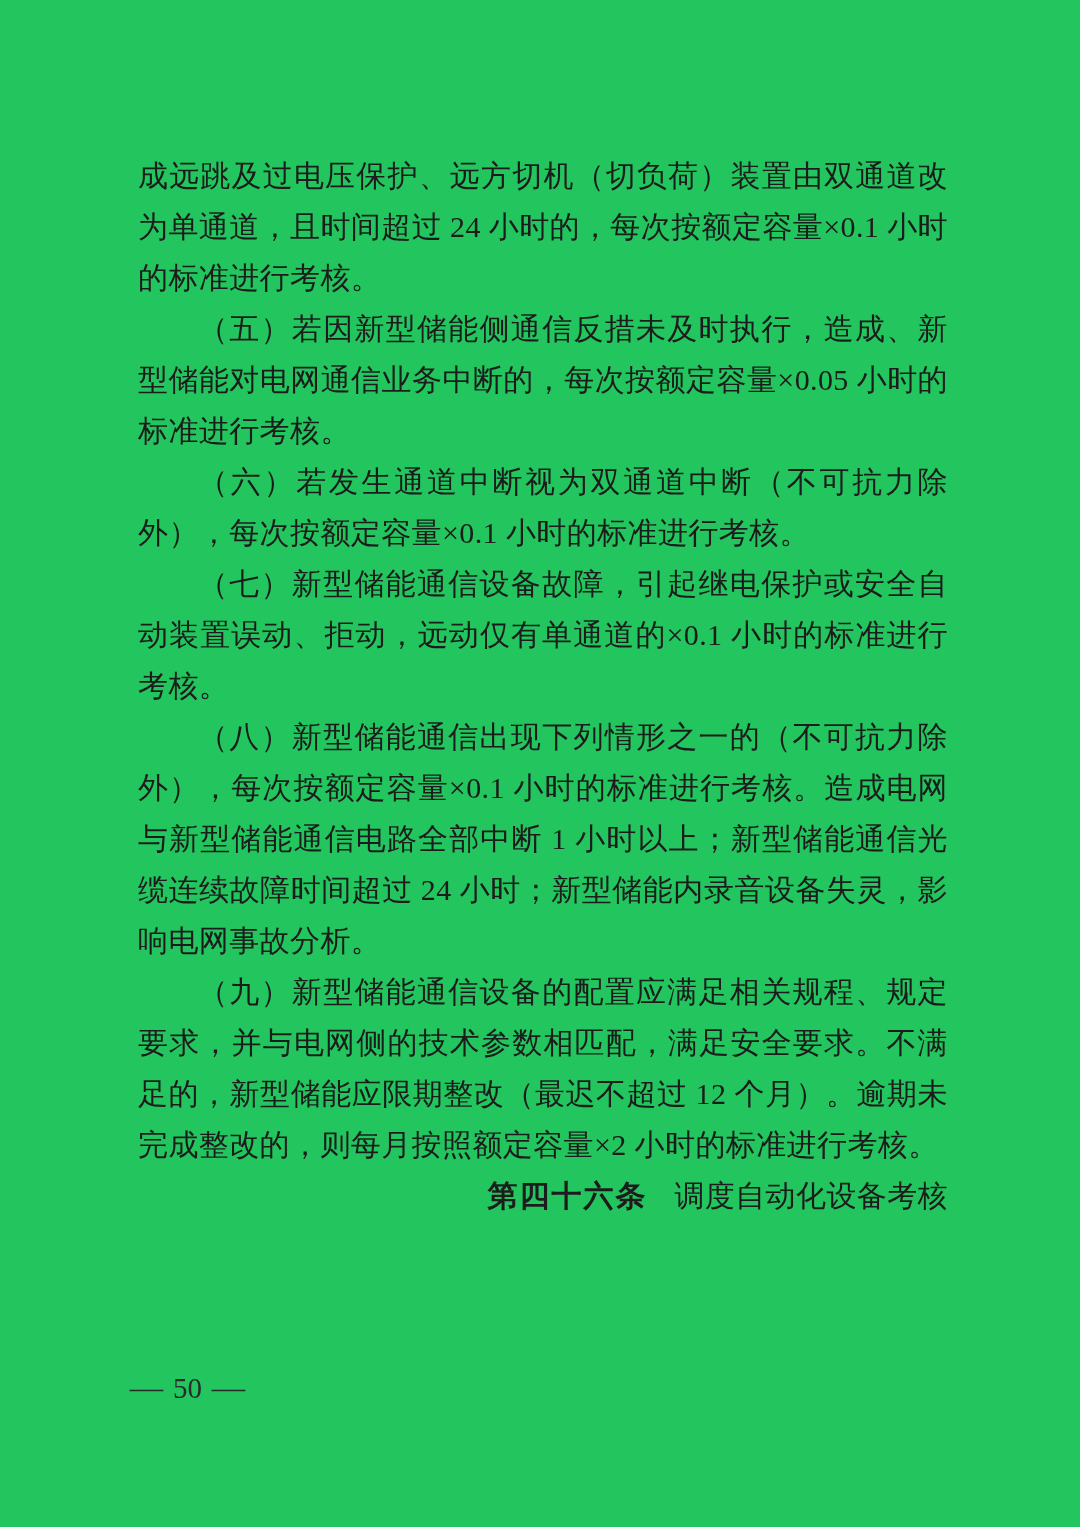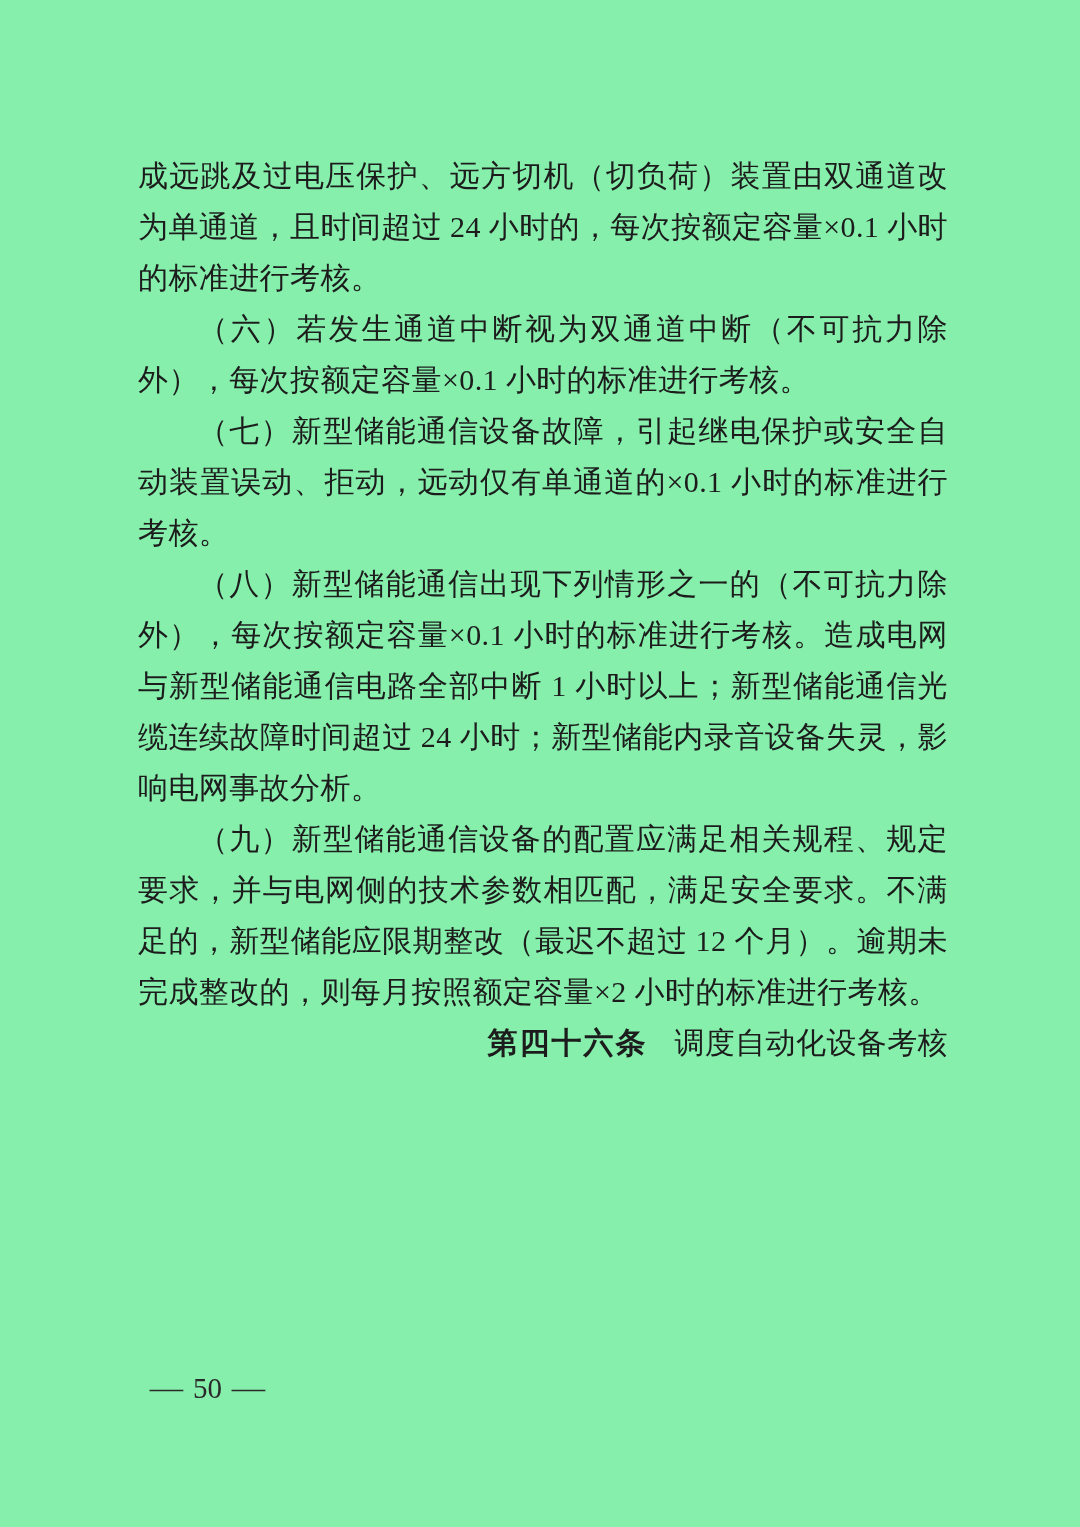--- a/index.html
+++ b/index.html
@@ -4,21 +4,21 @@
 <style>
   html, body {
     margin: 0;
     padding: 0;
     background: #ffffff;
   }
   .page {
     position: relative;
     width: 1080px;
     height: 1527px;
-    background: #86efac;
+    background: #22c55e;
     overflow: hidden;
     font-family: "Liberation Serif", "DejaVu Serif", serif;
     color: #1c1c1c;
   }
   .content {
     position: absolute;
     left: 138px;
     top: 150px;
     width: 810px;
     font-size: 30px;
@@ -42,41 +42,42 @@
   .article-no {
     font-weight: 700;
     font-family: "Liberation Sans", "DejaVu Sans", sans-serif;
     letter-spacing: 2px;
   }
   .article-title {
     margin-left: 0.9em;
   }
   .footer {
     position: absolute;
-    left: 152px;
+    left: 132px;
     top: 1368px;
     font-size: 29px;
     line-height: 40px;
     color: #2a2a2a;
   }
   .footer .page-no {
     display: inline-block;
     margin: 0 12px;
   }
   .footer .dash {
     display: inline-block;
     transform: scaleX(1.15);
   }
 </style>
 </head>
 <body>
 
 <div class="page">
   <div class="content">
     <p class="para no-indent">成远跳及过电压保护、远方切机（切负荷）装置由双通道改为单通道，且时间超过 24 小时的，每次按额定容量×0.1 小时的标准进行考核。</p>
+    <p class="para">（五）若因新型储能侧通信反措未及时执行，造成、新型储能对电网通信业务中断的，每次按额定容量×0.05 小时的标准进行考核。</p>
     <p class="para">（六）若发生通道中断视为双通道中断（不可抗力除外），每次按额定容量×0.1 小时的标准进行考核。</p>
     <p class="para">（七）新型储能通信设备故障，引起继电保护或安全自动装置误动、拒动，远动仅有单通道的×0.1 小时的标准进行考核。</p>
     <p class="para">（八）新型储能通信出现下列情形之一的（不可抗力除外），每次按额定容量×0.1 小时的标准进行考核。造成电网与新型储能通信电路全部中断 1 小时以上；新型储能通信光缆连续故障时间超过 24 小时；新型储能内录音设备失灵，影响电网事故分析。</p>
     <p class="para">（九）新型储能通信设备的配置应满足相关规程、规定要求，并与电网侧的技术参数相匹配，满足安全要求。不满足的，新型储能应限期整改（最迟不超过 12 个月）。逾期未完成整改的，则每月按照额定容量×2 小时的标准进行考核。</p>
     <p class="heading"><span class="article-no">第四十六条</span><span class="article-title">调度自动化设备考核</span></p>
   </div>
 
   <div class="footer"><span class="dash">—</span><span class="page-no">50</span><span class="dash">—</span></div>
 </div>
 

